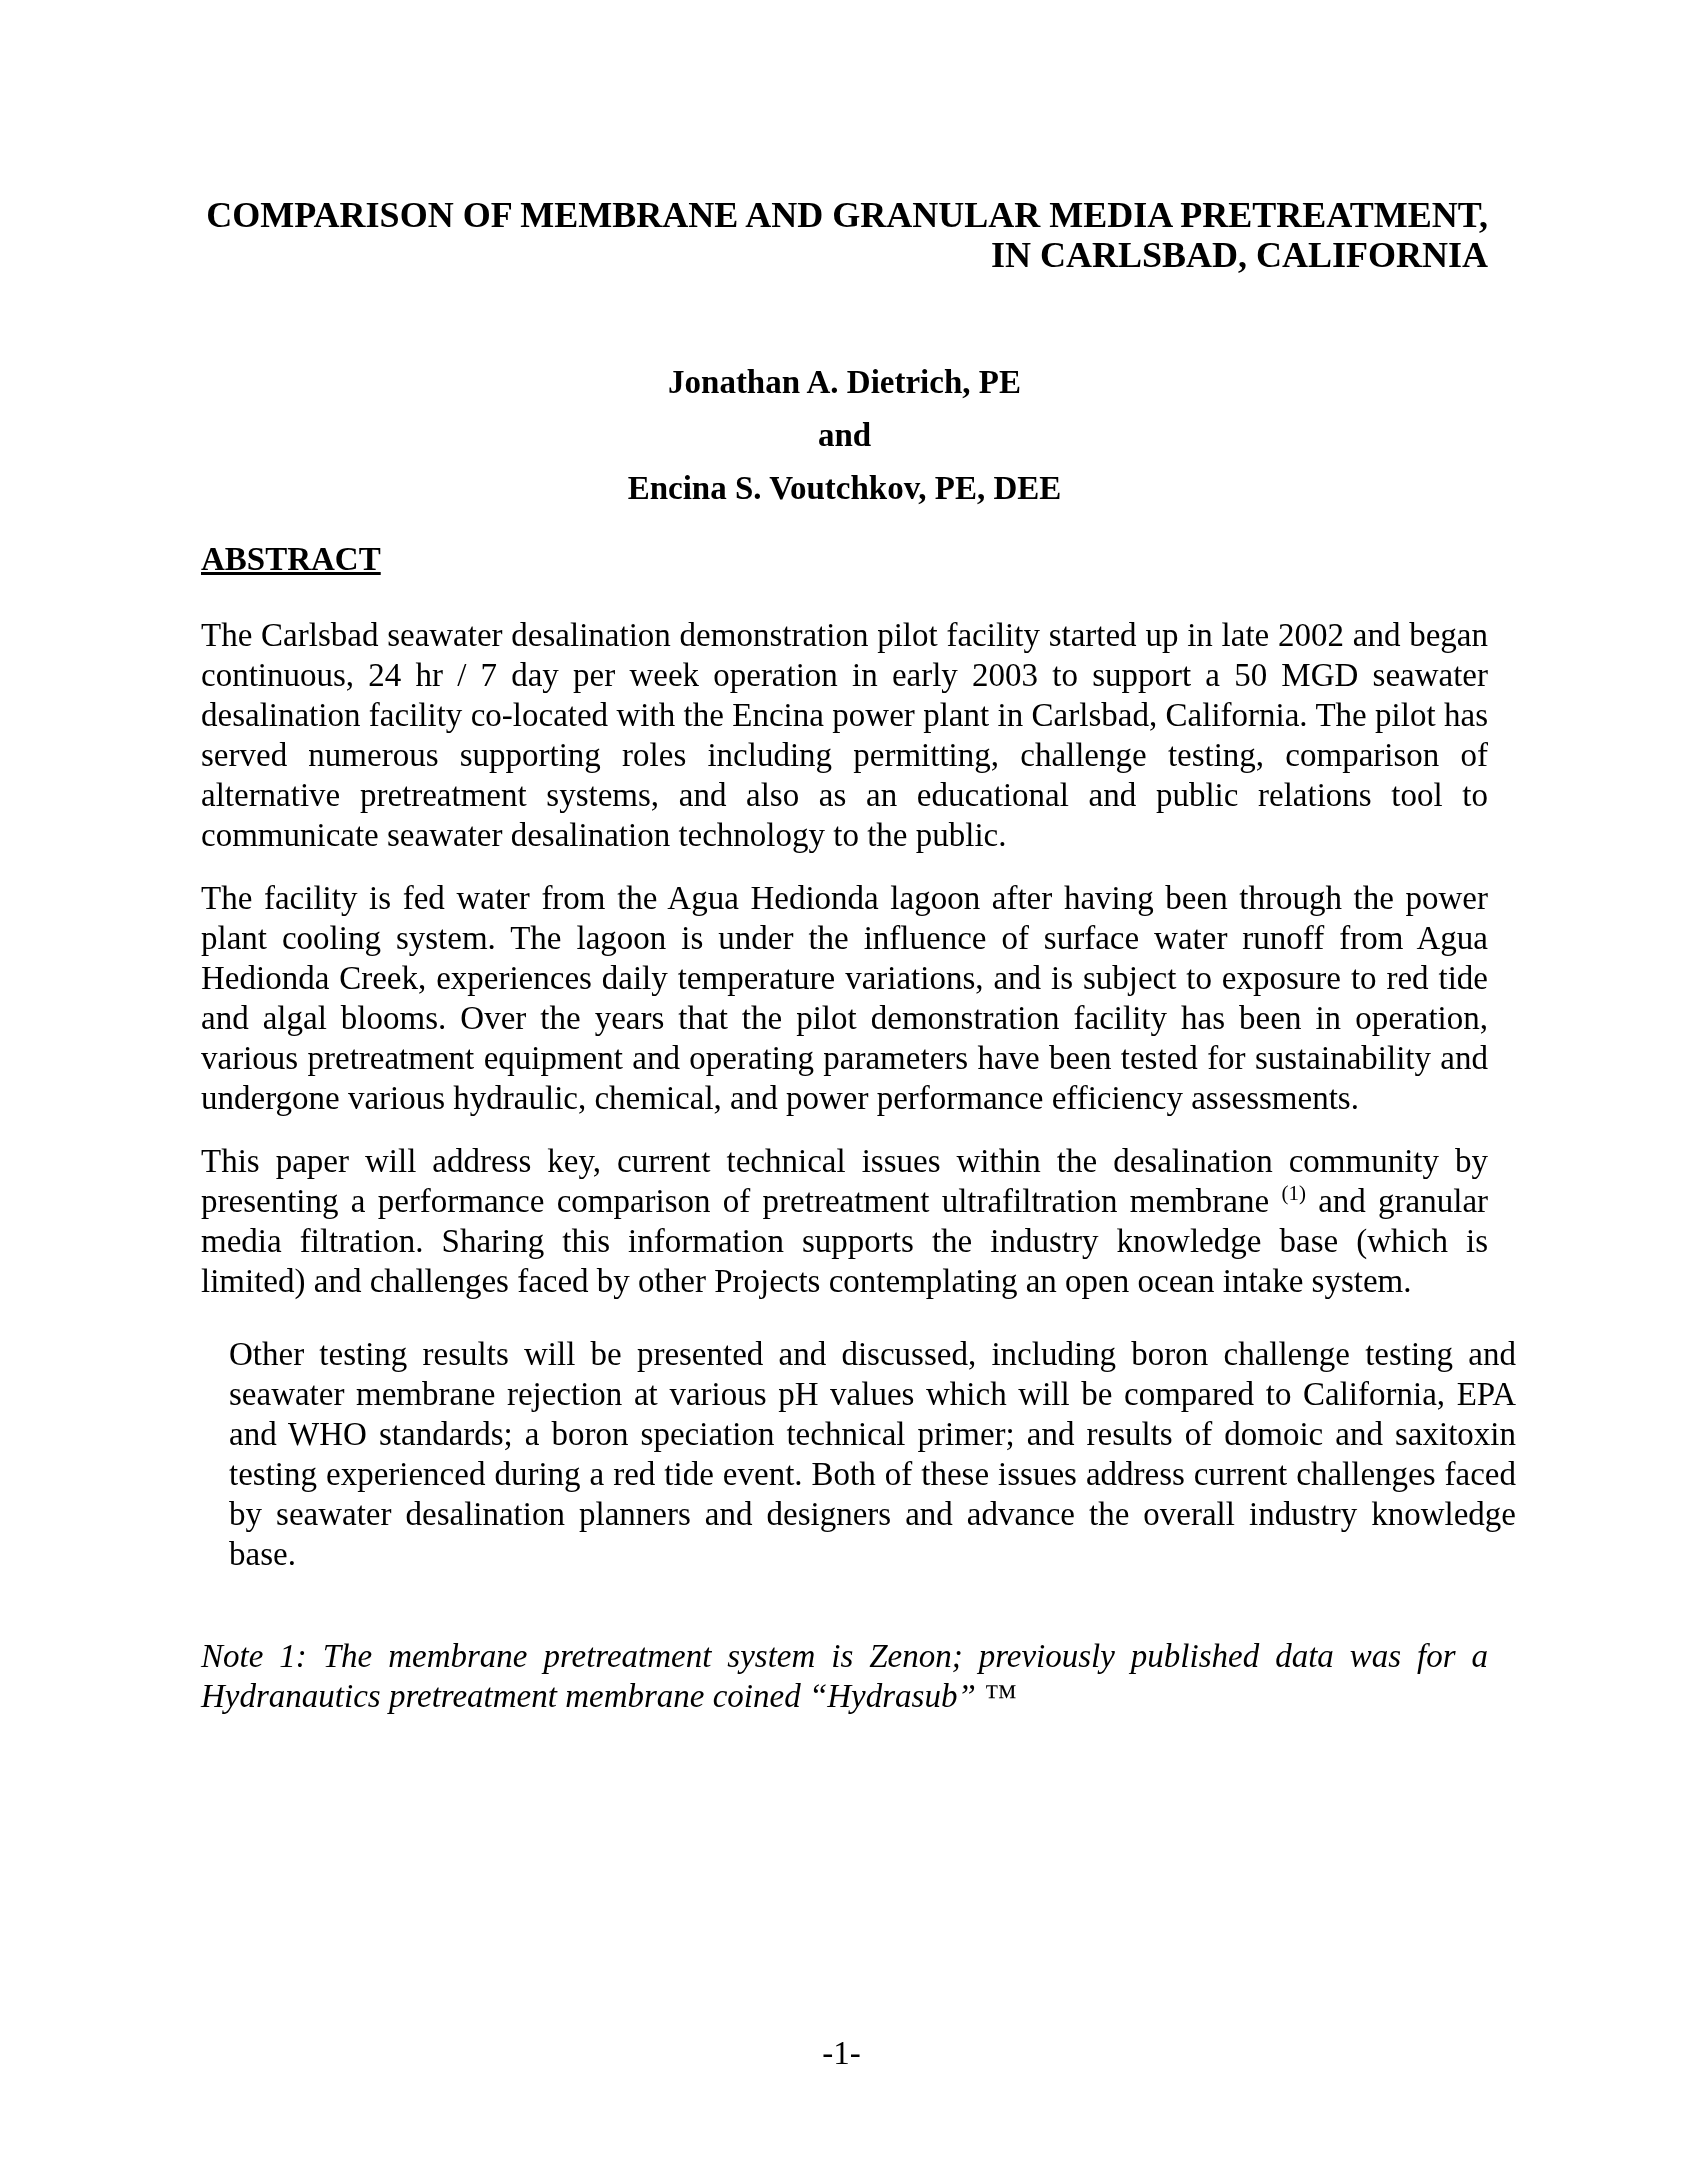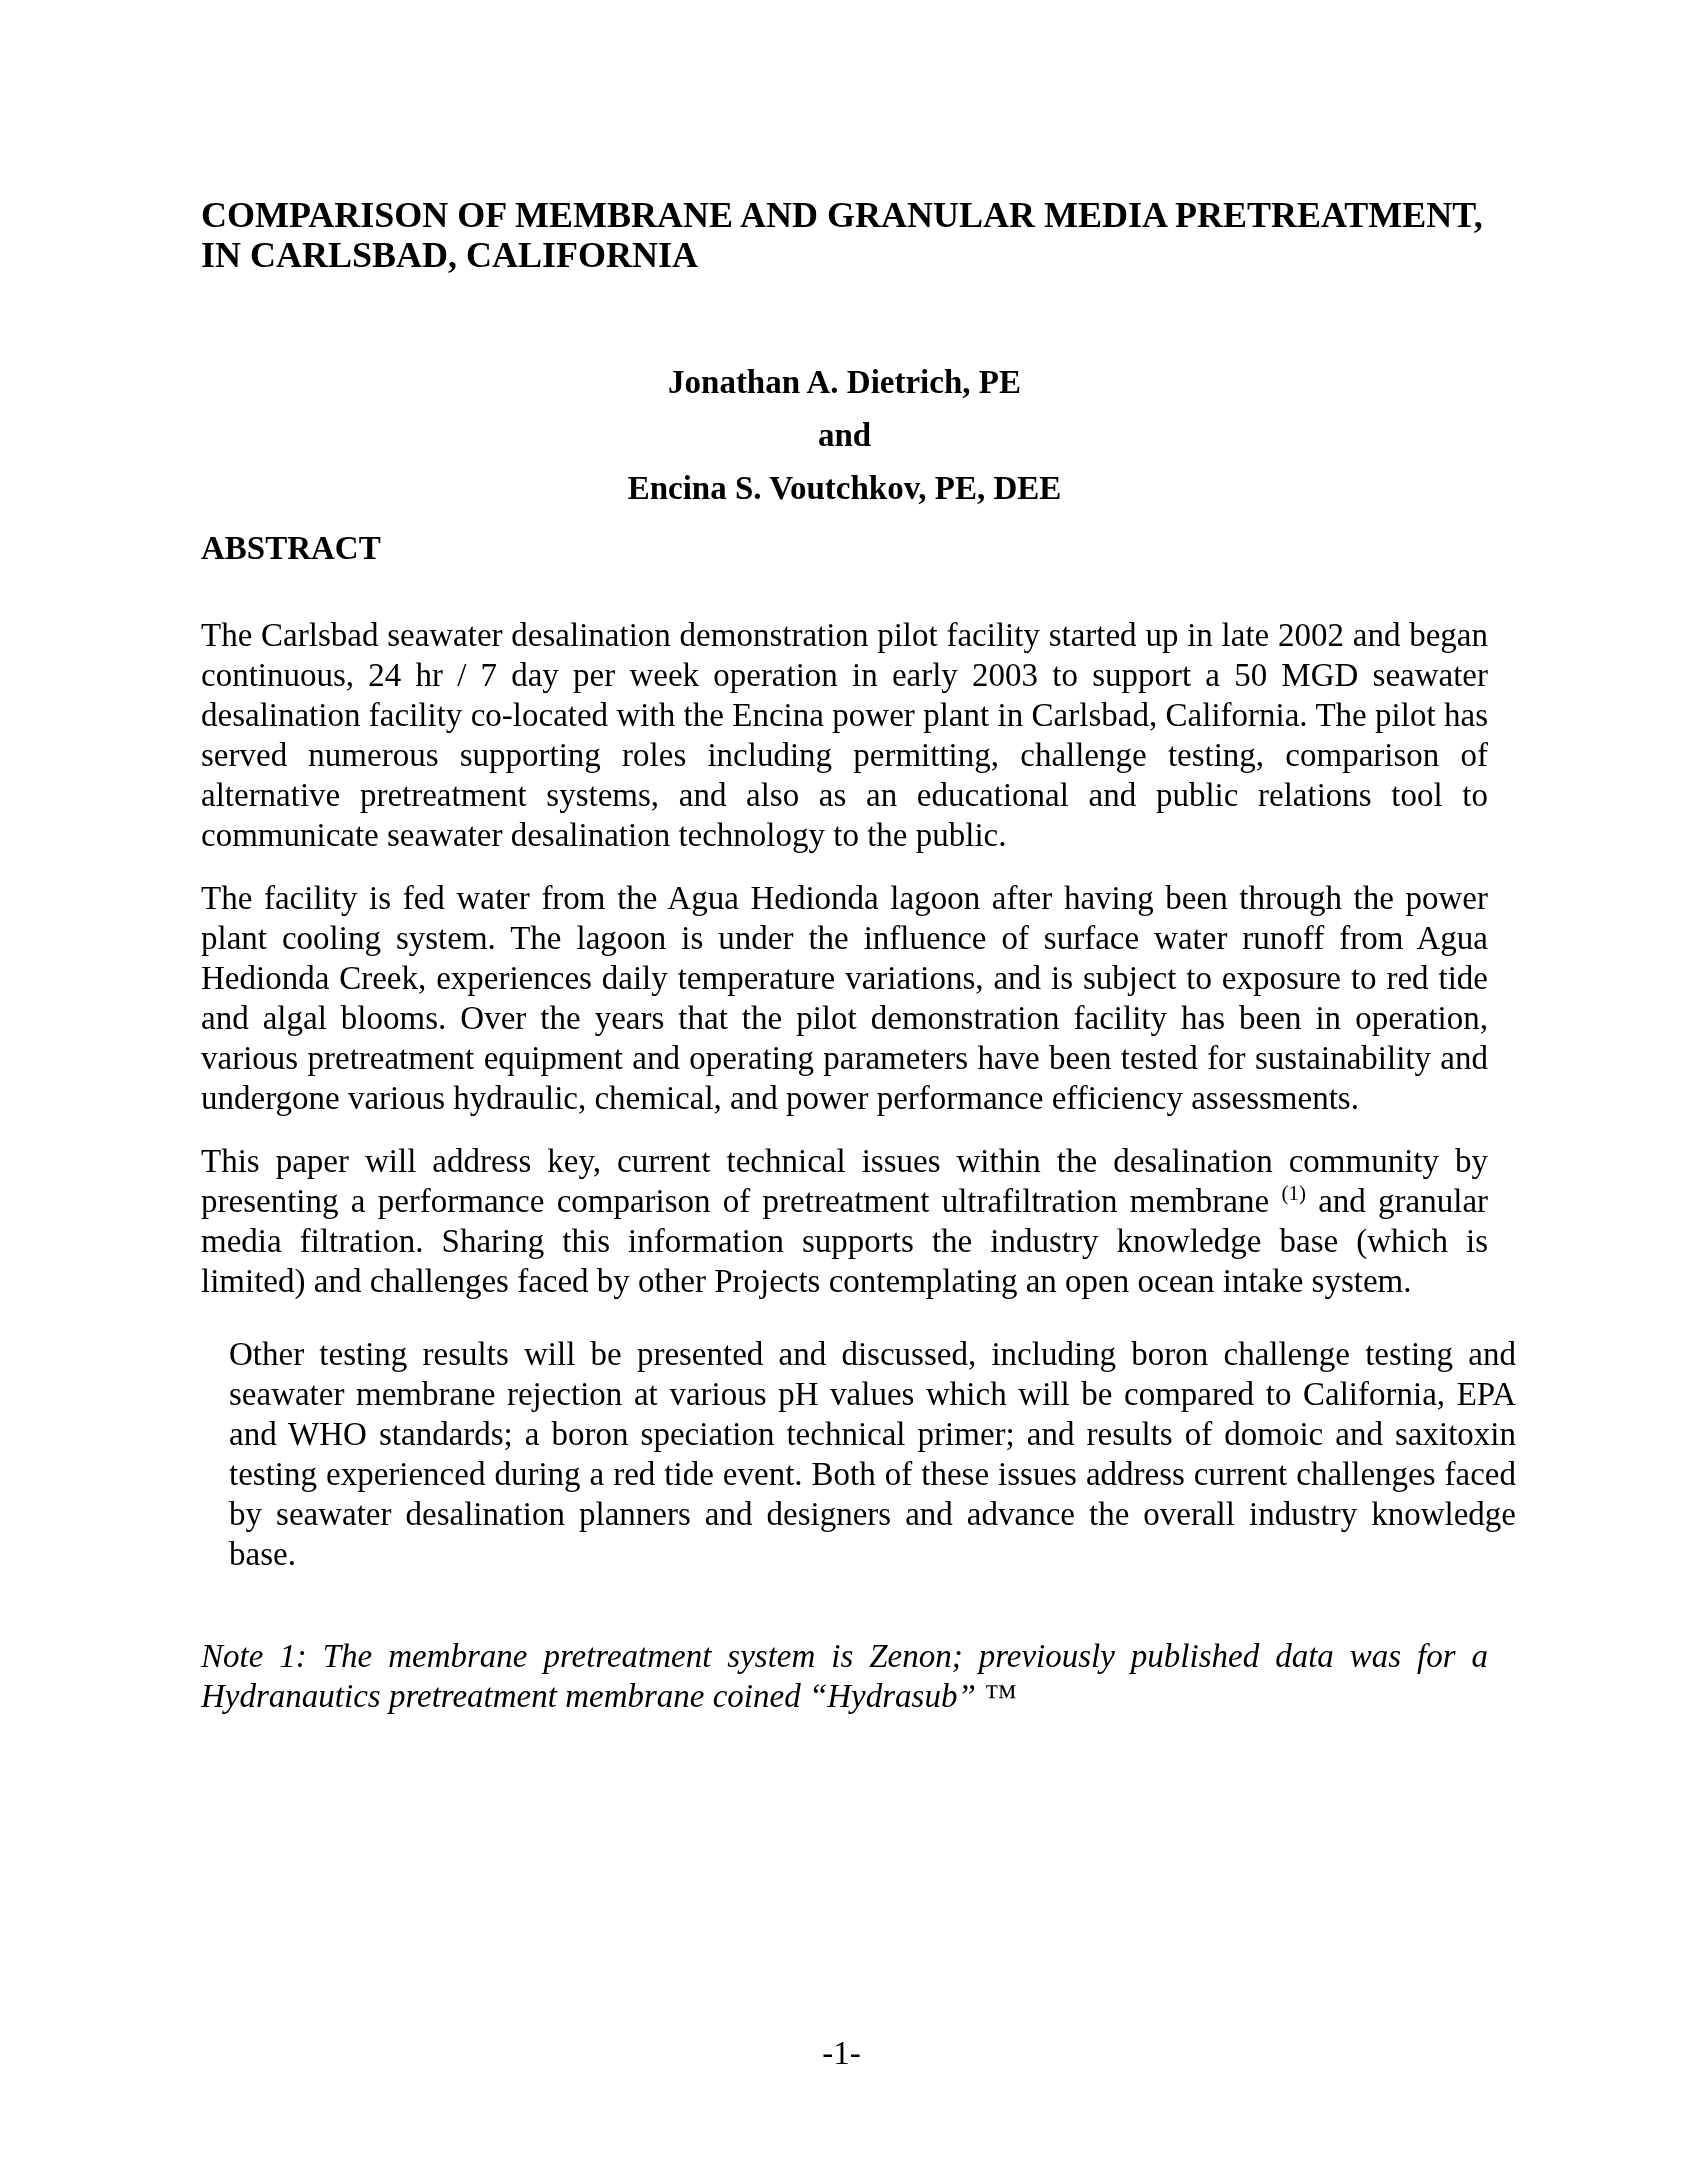--- a/index.html
+++ b/index.html
@@ -17,40 +17,41 @@
     overflow: hidden;
   }
   .block {
     position: absolute;
     left: 201px;
     width: 1287px;
     margin: 0;
   }
   .title-block {
     top: 195px;
-    text-align: left;
+    text-align: right;
     font-weight: bold;
     font-size: 36px;
     line-height: 40px;
   }
   .title-line { margin: 0; }
   .authors-block {
     top: 348px;
     text-align: center;
     font-weight: bold;
     font-size: 33px;
     line-height: 38px;
   }
   .author-line { margin: 15px; }
   .abstract-heading {
-    top: 528px;
+    top: 539px;
     font-weight: bold;
     font-size: 33px;
     line-height: 40px;
     text-align: left;
+    text-decoration: underline;
   }
   .body-para {
     font-size: 33px;
     line-height: 40px;
     text-align: justify;
   }
   .para-1 { top: 615px; }
   .para-2 { top: 878px; }
   .para-3 { top: 1141px; }
   .para-4 { top: 1334px; margin-left: 28px; }

